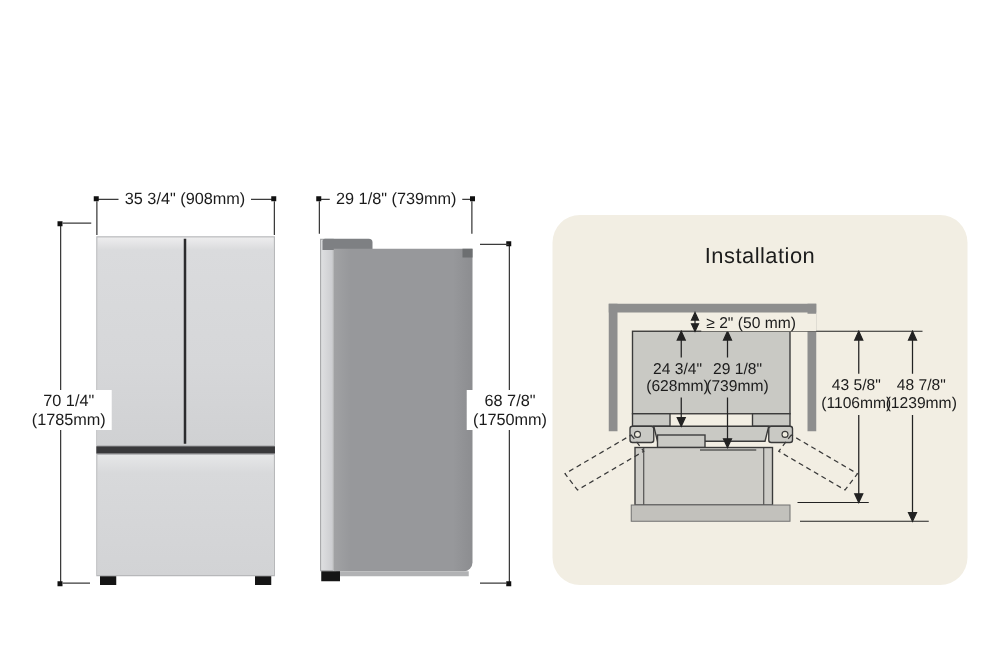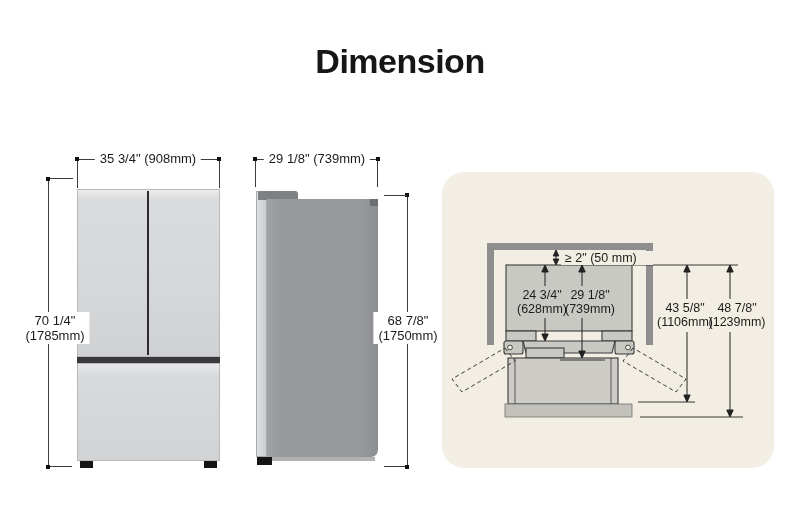--- a/index.html
+++ b/index.html
@@ -41,21 +41,20 @@
   .panel-title{position:absolute;left:0;top:22px;width:100%;text-align:center;
       font-size:17.5px;font-weight:500;letter-spacing:.4px;color:#1c1c1c;}
   .panel svg{position:absolute;left:0;top:0;}
   .panel text{font-family:"Liberation Sans",sans-serif;font-size:12.5px;fill:#1c1c1c;}
 </style>
 </head>
 <body>
 
 <div class="stage">
 
-  <div class="page-title">Dimension</div>
 
   <div class="abs" style="left:77px;top:189px;width:143px;height:280px">
     <div class="front-doors"></div>
     <div class="front-divider"></div>
     <div class="front-band"></div>
     <div class="front-drawer"></div>
     <div class="foot" style="left:3px;top:272px;width:13px;height:7px"></div>
     <div class="foot" style="left:127px;top:272px;width:13px;height:7px"></div>
   </div>
 
@@ -104,20 +103,21 @@
     <div class="dot" style="left:405px;top:465px"></div>
     <div class="dlh" style="left:384px;top:195px;width:23px"></div>
     <div class="dlh" style="left:384px;top:466px;width:21px"></div>
     <div class="dim-label dim-label-v" style="left:408px;top:312px">
       <span style="display:block">68 7/8"</span>
       <span style="display:block">(1750mm)</span>
     </div>
   </div>
 
   <div class="panel">
+    <div class="panel-title">Installation</div>
 
     <svg width="332" height="296" viewBox="0 0 332 296">
 
       <g>
         <rect x="45" y="71" width="166" height="7" fill="#8e8e8e"></rect>
         <rect x="45" y="71" width="7" height="102" fill="#8e8e8e"></rect>
         <rect x="204" y="71" width="7" height="102" fill="#8e8e8e"></rect>
       </g>
 
       <g stroke="#3a3a3a" stroke-width="1.1" fill="#c9c9c4">

